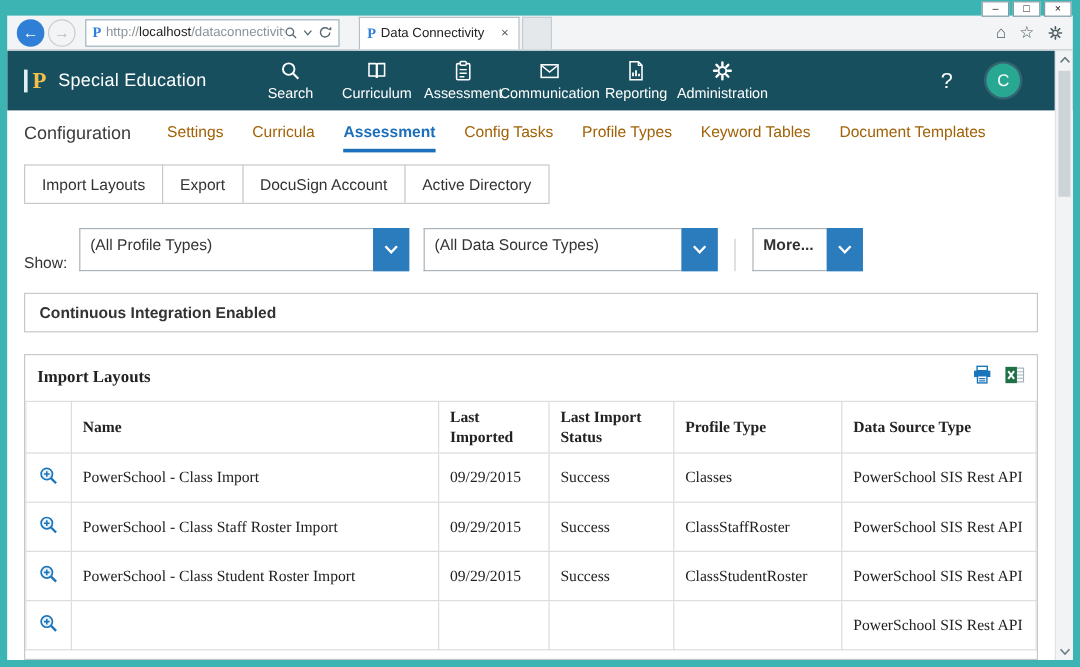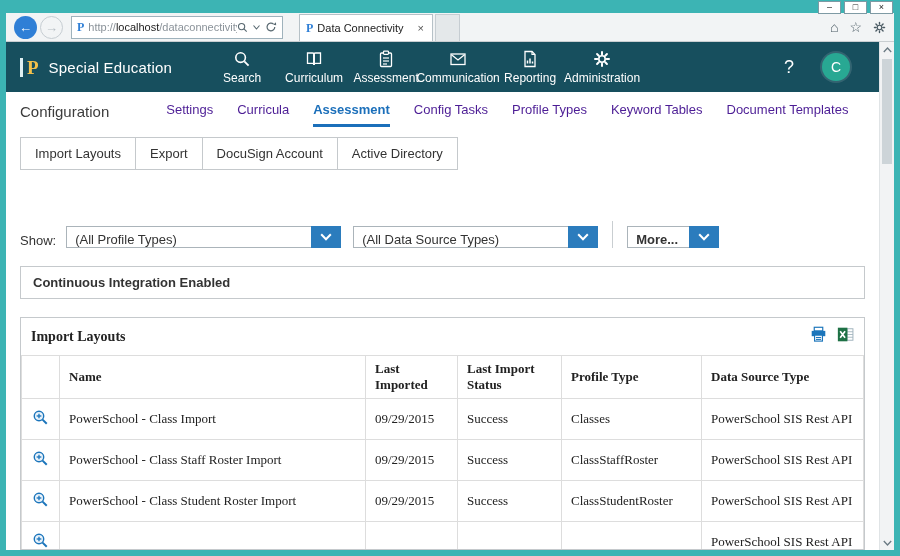--- a/index.html
+++ b/index.html
@@ -86,36 +86,36 @@
   .avatar {
     width:28px; height:28px; border-radius:50%; background:#28a893;
     display:flex; align-items:center; justify-content:center;
     font-size:14px; margin-left:22px; margin-right:14px; cursor:pointer;
     box-shadow:0 0 0 2px rgba(255,255,255,.12);
   }
 
   
   .page { flex:1; display:flex; flex-direction:column; overflow:hidden; padding-right:15px; }
 
-  .config-row { display:flex; align-items:flex-end; padding:10px 14px 0 14px;gap:27px; }
+  .config-row { display:flex; align-items:flex-end; padding:10px 14px 0 14px; }
   .config-title { font-size:15px; color:#3c3c3c; margin-right:30px; padding-bottom:7px; }
   .main-tabs { display:flex; gap:24px; font-size:13px; }
-  .main-tab { padding-bottom:7px; color:#4c1d95; cursor:pointer; white-space:nowrap; border-bottom:3px solid transparent; }
+  .main-tab { padding-bottom:7px; color:#a16207; cursor:pointer; white-space:nowrap; border-bottom:3px solid transparent; }
   .main-tab.active { color:#1b6fba; font-weight:bold; border-bottom-color:#1b6fba; }
 
   .subtabs { display:flex; padding:10px 14px 0 14px; }
   .subtab {
     border:1px solid #c5c9cc; background:#fff; padding:8px 14px;
     font-size:13px; color:#333; margin-left:-1px; cursor:pointer; white-space:nowrap;
   }
   .subtab:first-child { margin-left:0; }
 
   .filters { display:flex; align-items:flex-end; padding:20px 14px 0 14px; font-size:13px; }
   .show-label { margin-right:10px; }
-  .combo { display:flex; height:22px; cursor:pointer;margin-top:36px; }
+  .combo { display:flex; height:36px; cursor:pointer; }
   .combo-value {
     border:1px solid #abb4ba; border-right:none; background:#fff;
     padding:5px 8px; font-size:13px; overflow:hidden; white-space:nowrap;
   }
   .w1 { width:245px; } .w2 { width:215px; } .w3 { width:62px;font-weight:bold; }
   .combo-btn {
     width:30px; background:#2b7cbd; border:1px solid #2b7cbd;
     display:flex; align-items:center; justify-content:center; cursor:pointer;
   }
   .gap { width:12px; }

